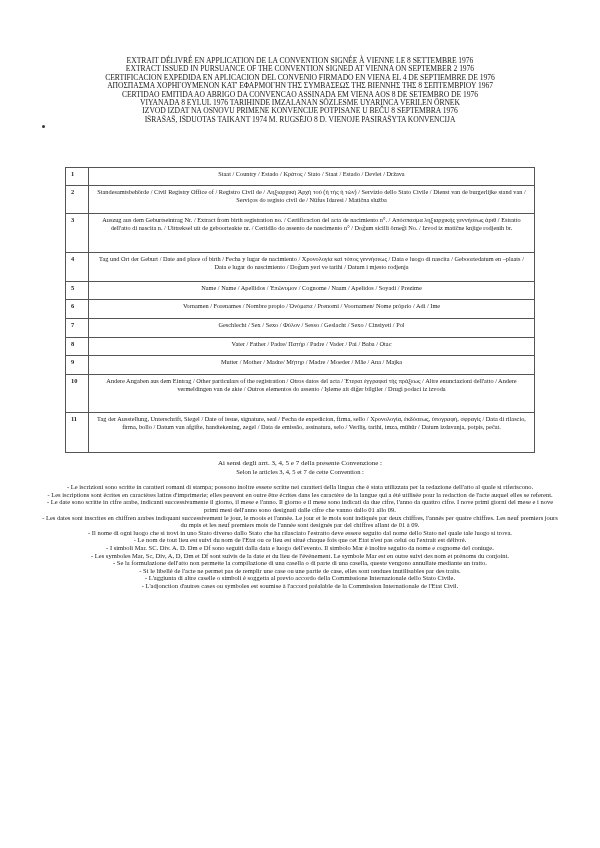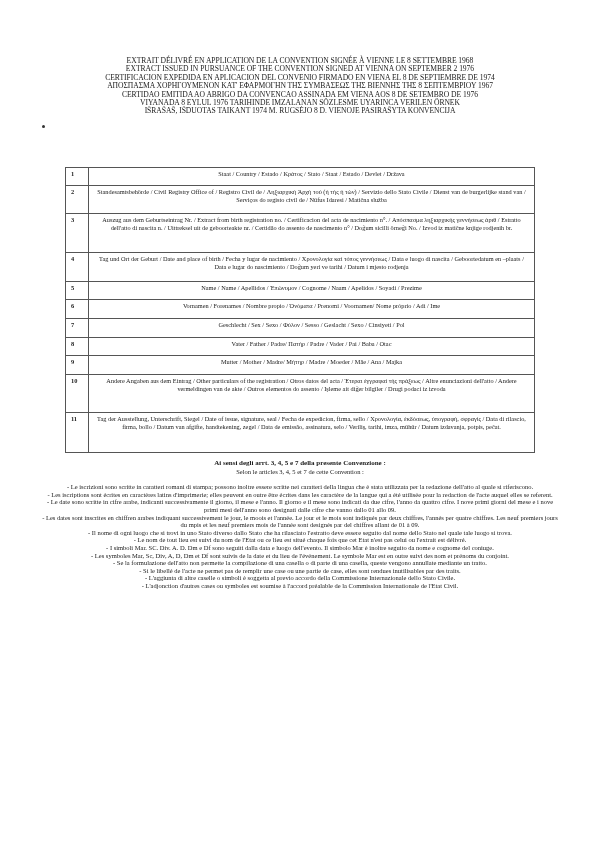--- a/index.html
+++ b/index.html
@@ -14,34 +14,35 @@
   .header div { white-space:nowrap; }
   .dot { position:absolute; left:42px; top:125px; width:3px; height:3px; background:#333; border-radius:50%; }
   table.form {
     position:absolute; left:65px; top:167px; width:470px;
     border-collapse:collapse; font-size:6.3px; line-height:7.6px;
   }
   table.form td { border:1px solid #555; vertical-align:top; }
   td.num { width:17px; text-align:left; padding:2px 0 0 5px; font-weight:bold; font-size:6.4px; }
   td.txt { text-align:center; padding:2px 6px 2px 6px; }
   .notes { position:absolute; left:40px; top:460px; width:520px; text-align:center; font-size:6.5px; line-height:7.6px; }
-  .notes .title { font-weight:bold; font-size:7px; }
+  .notes .title { font-weight:normal; font-size:7px; }
   .notes .sub { margin-bottom:8px; }
   .notes p { margin:0; }
 </style>
 </head>
 <body>
 
 <div class="header">
-  <div>EXTRAIT DÉLIVRÉ EN APPLICATION DE LA CONVENTION SIGNÉE À VIENNE LE 8 SETTEMBRE 1968</div>
+  <div>EXTRAIT DÉLIVRÉ EN APPLICATION DE LA CONVENTION SIGNÉE À VIENNE LE 8 SETTEMBRE 1976</div>
   <div>EXTRACT ISSUED IN PURSUANCE OF THE CONVENTION SIGNED AT VIENNA ON SEPTEMBER 2 1976</div>
-  <div>CERTIFICACION EXPEDIDA EN APLICACION DEL CONVENIO FIRMADO EN VIENA EL 8 DE SEPTIEMBRE DE 1974</div>
+  <div>CERTIFICACION EXPEDIDA EN APLICACION DEL CONVENIO FIRMADO EN VIENA EL 4 DE SEPTIEMBRE DE 1976</div>
   <div>ΑΠΟΣΠΑΣΜΑ ΧΟΡΗΓΟΥΜΕΝΟΝ ΚΑΤ' ΕΦΑΡΜΟΓΗΝ ΤΗΣ ΣΥΜΒΑΣΕΩΣ ΤΗΣ ΒΙΕΝΝΗΣ ΤΗΣ 8 ΣΕΠΤΕΜΒΡΙΟΥ 1967</div>
   <div>CERTIDAO EMITIDA AO ABRIGO DA CONVENCAO ASSINADA EM VIENA AOS 8 DE SETEMBRO DE 1976</div>
   <div>VIYANADA 8 EYLUL 1976 TARIHINDE IMZALANAN SÖZLESME UYARINCA VERILEN ÖRNEK</div>
+  <div>IZVOD IZDAT NA OSNOVU PRIMENE KONVENCIJE POTPISANE U BEČU 8 SEPTEMBRA 1976</div>
   <div>IŠRAŠAŠ, IŠDUOTAS TAIKANT 1974 M. RUGSĖJO 8 D. VIENOJE PASIRAŠYTA KONVENCIJA</div>
 </div>
 <div class="dot"></div>
 
 <table class="form">
   <tbody>
       <tr style="height:18px">
     <td class="num">1</td>
     <td class="txt">Staat / Country / Estado / Κράτος / Stato / Staat / Estado / Devlet / Država</td>
   </tr>

